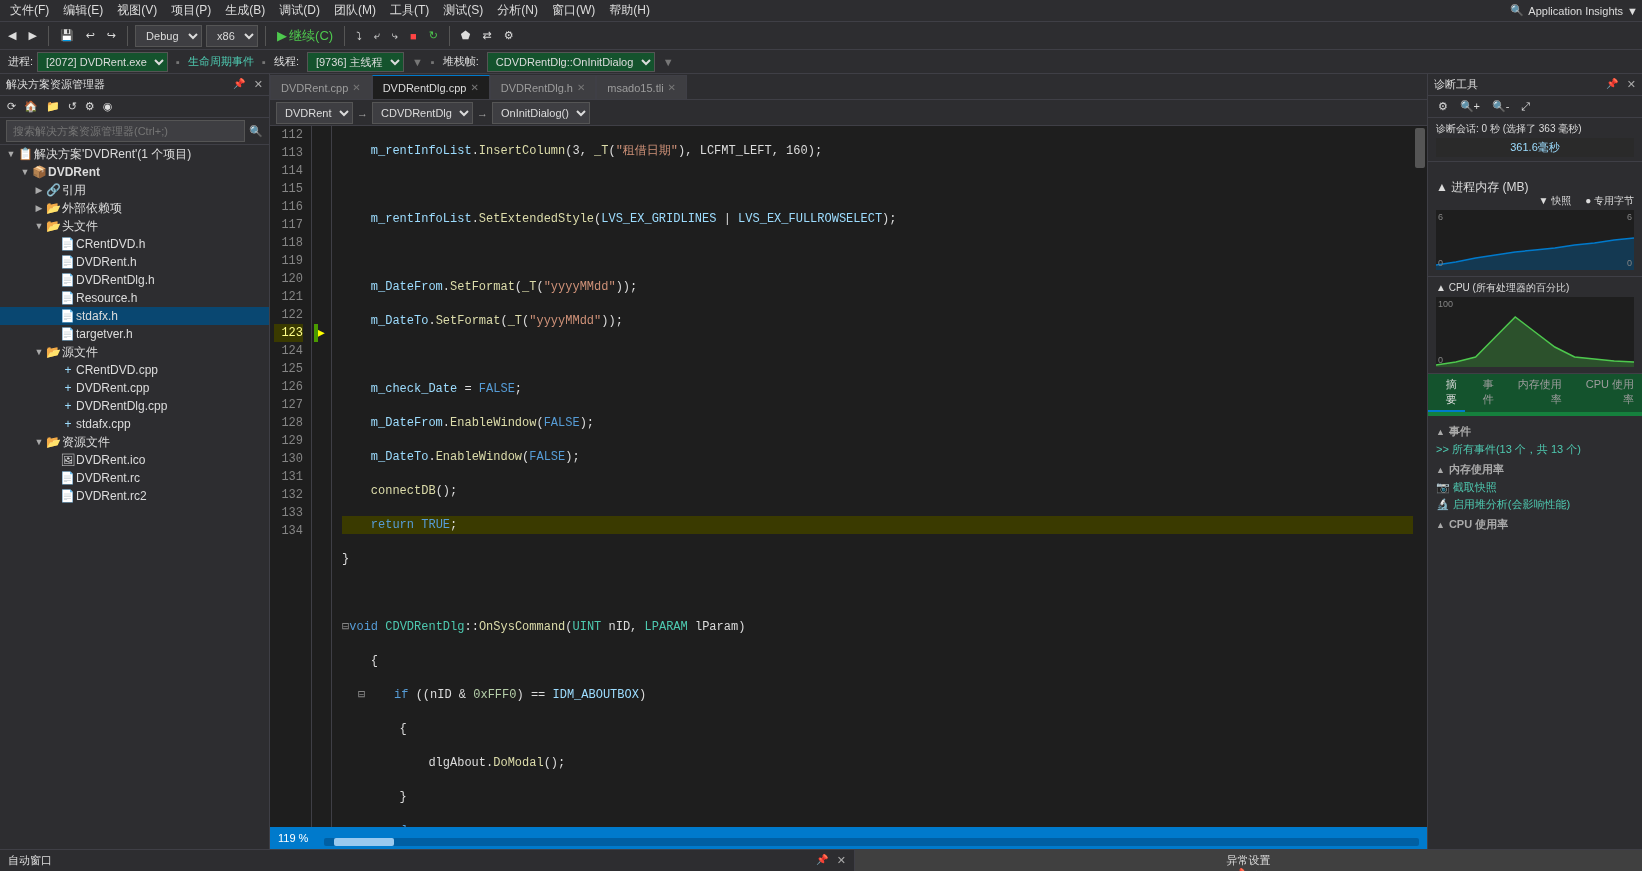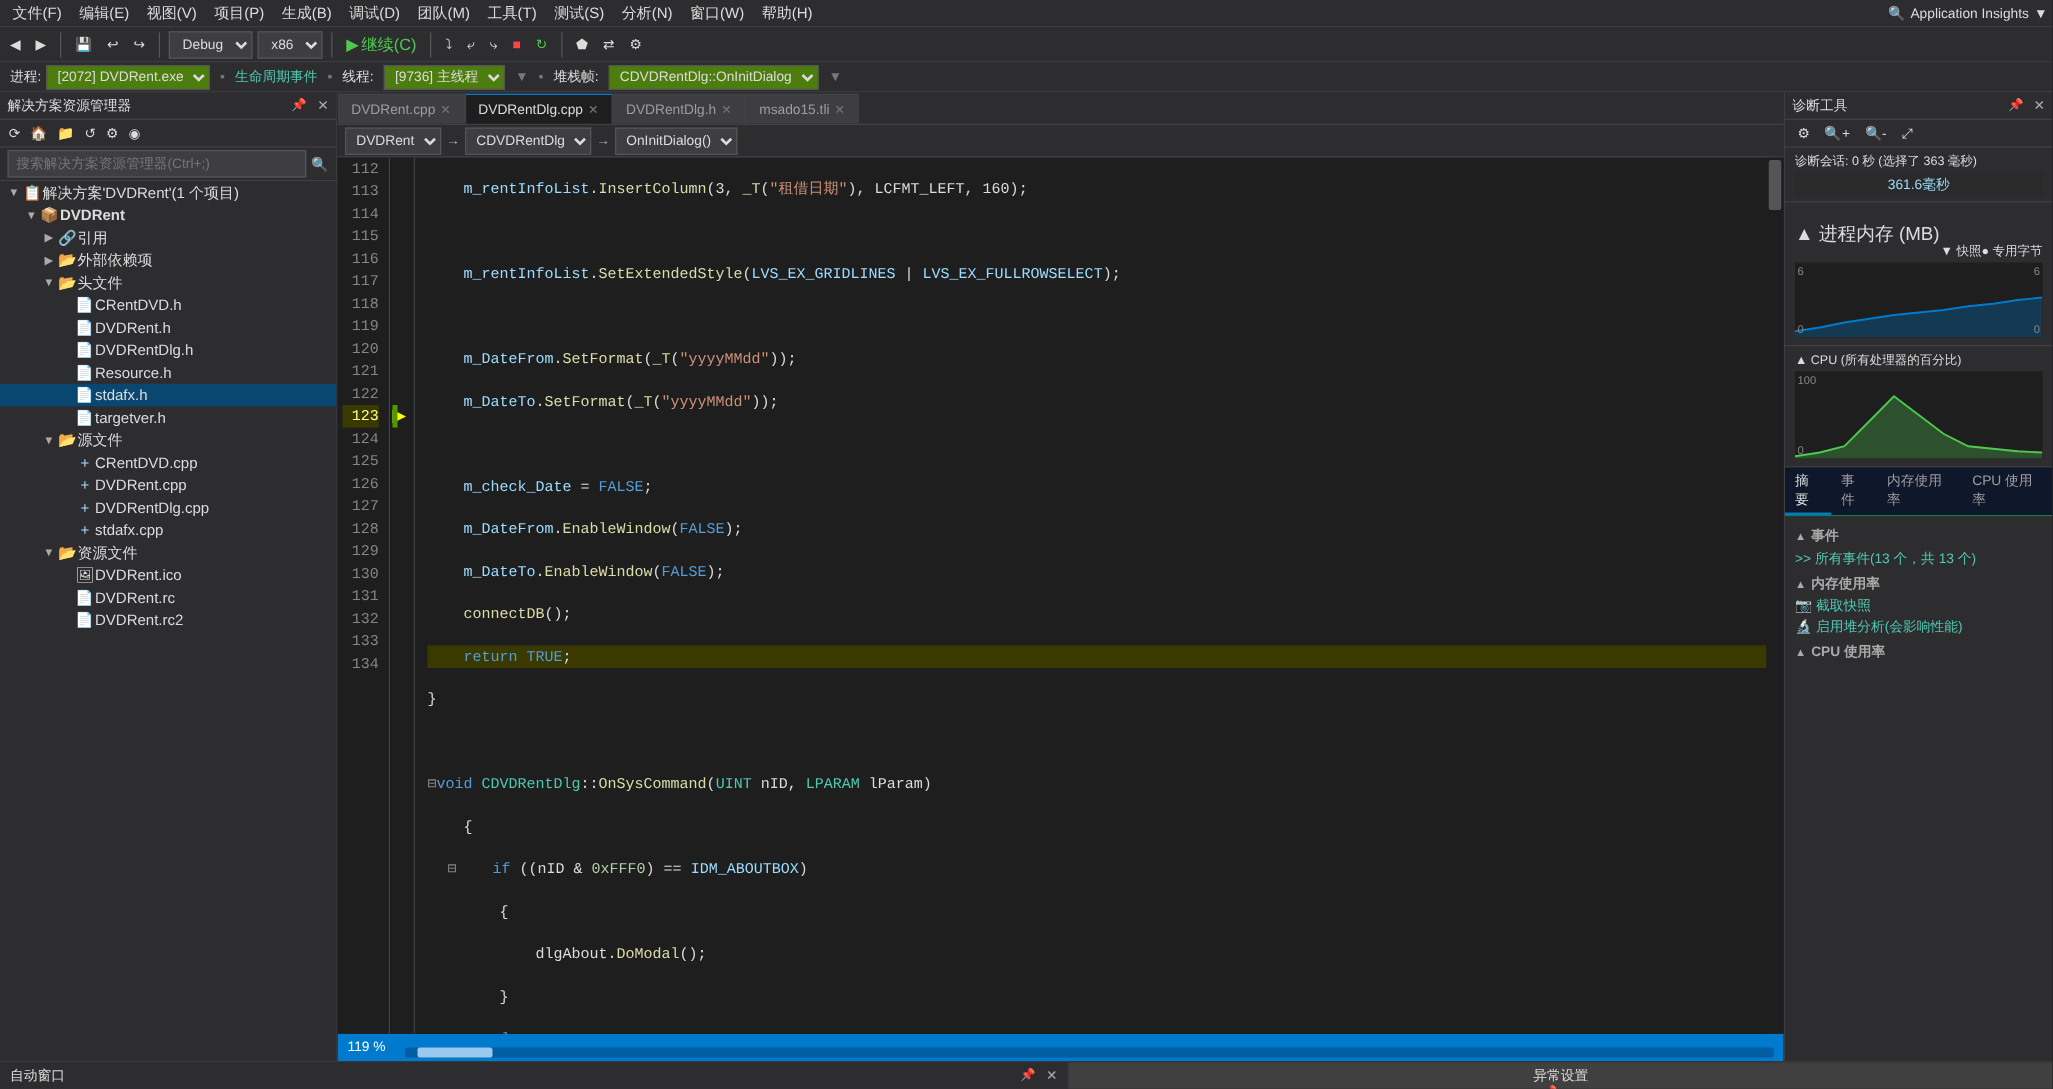--- a/index.html
+++ b/index.html
@@ -83,21 +83,21 @@
       align-items: center;
       padding: 0 8px;
       border-bottom: 1px solid #3f3f46;
       font-size: 11px;
       gap: 8px;
       color: #dcdcdc;
     }
     .process-item { display: flex; align-items: center; gap: 4px; }
     .process-sep { color: #777; }
     .process-dropdown {
-      background: #4d7c0f;
+      background: #14532d;
       border: 1px solid #555;
       color: #dcdcdc;
       padding: 1px 4px;
       font-size: 11px;
       height: 20px;
       max-width: 250px;
     }
 
     
     .main-layout {
@@ -293,22 +293,23 @@
       display: flex;
       flex-direction: column;
     }
     .diag-section {
       padding: 4px 8px;
       border-bottom: 1px solid #3f3f46;
       font-size: 11px;
     }
     .diag-tabs {
       display: flex;
-      background: #0f172a;
-      border-bottom: 1px solid #15803d;
+      background: #14532d;
+      border-bottom: 4px solid #15803d;
+      text-align: right;
     }
     .diag-tab {
       padding: 3px 8px;
       font-size: 11px;
       cursor: pointer;
       color: #9d9d9d;
     }
     .diag-tab.active { color: #dcdcdc; border-bottom: 2px solid #007acc; }
     .diag-event-section {
       padding: 4px 8px;
@@ -812,22 +813,22 @@
       <button class="diag-tool-btn">⤢</button>
     </div>
     <div class="diag-section">
       <div style="color:#dcdcdc; font-size:10px;">诊断会话: 0 秒 (选择了 363 毫秒)</div>
       <div style="background:#2a2a2a; padding:2px 6px; margin-top:2px; font-size:11px; text-align:center; color:#9cdcfe;">361.6毫秒</div>
     </div>
 
 
     <div class="diag-section">
       <div style="display:flex; align-items:center; justify-content:space-between;">
-        <span style="font-size:15px;">▲ 进程内存 (MB)</span>
-        <div style="display:flex; gap:0; font-size:10px;margin-top:28px;">
+        <span style="font-size:12px;">▲ 进程内存 (MB)</span>
+        <div style="display:flex; gap:14px; font-size:10px;margin-top:28px;">
           <span>▼ <span>快照</span></span>
           <span>● <span>专用字节</span></span>
         </div>
       </div>
       <div class="mem-chart">
         <svg width="100%" height="60" viewBox="0 0 200 60" preserveAspectRatio="none">
           <polyline points="0,55 20,52 40,48 60,45 80,42 100,40 120,38 140,35 160,33 180,30 200,28" fill="none" stroke="#007acc" stroke-width="1.5"></polyline>
           <polygon points="0,55 20,52 40,48 60,45 80,42 100,40 120,38 140,35 160,33 180,30 200,28 200,60 0,60" fill="#007acc" fill-opacity="0.3"></polygon>
         </svg>
         <span class="chart-axis-label" style="top:2px; left:2px;">6</span>

